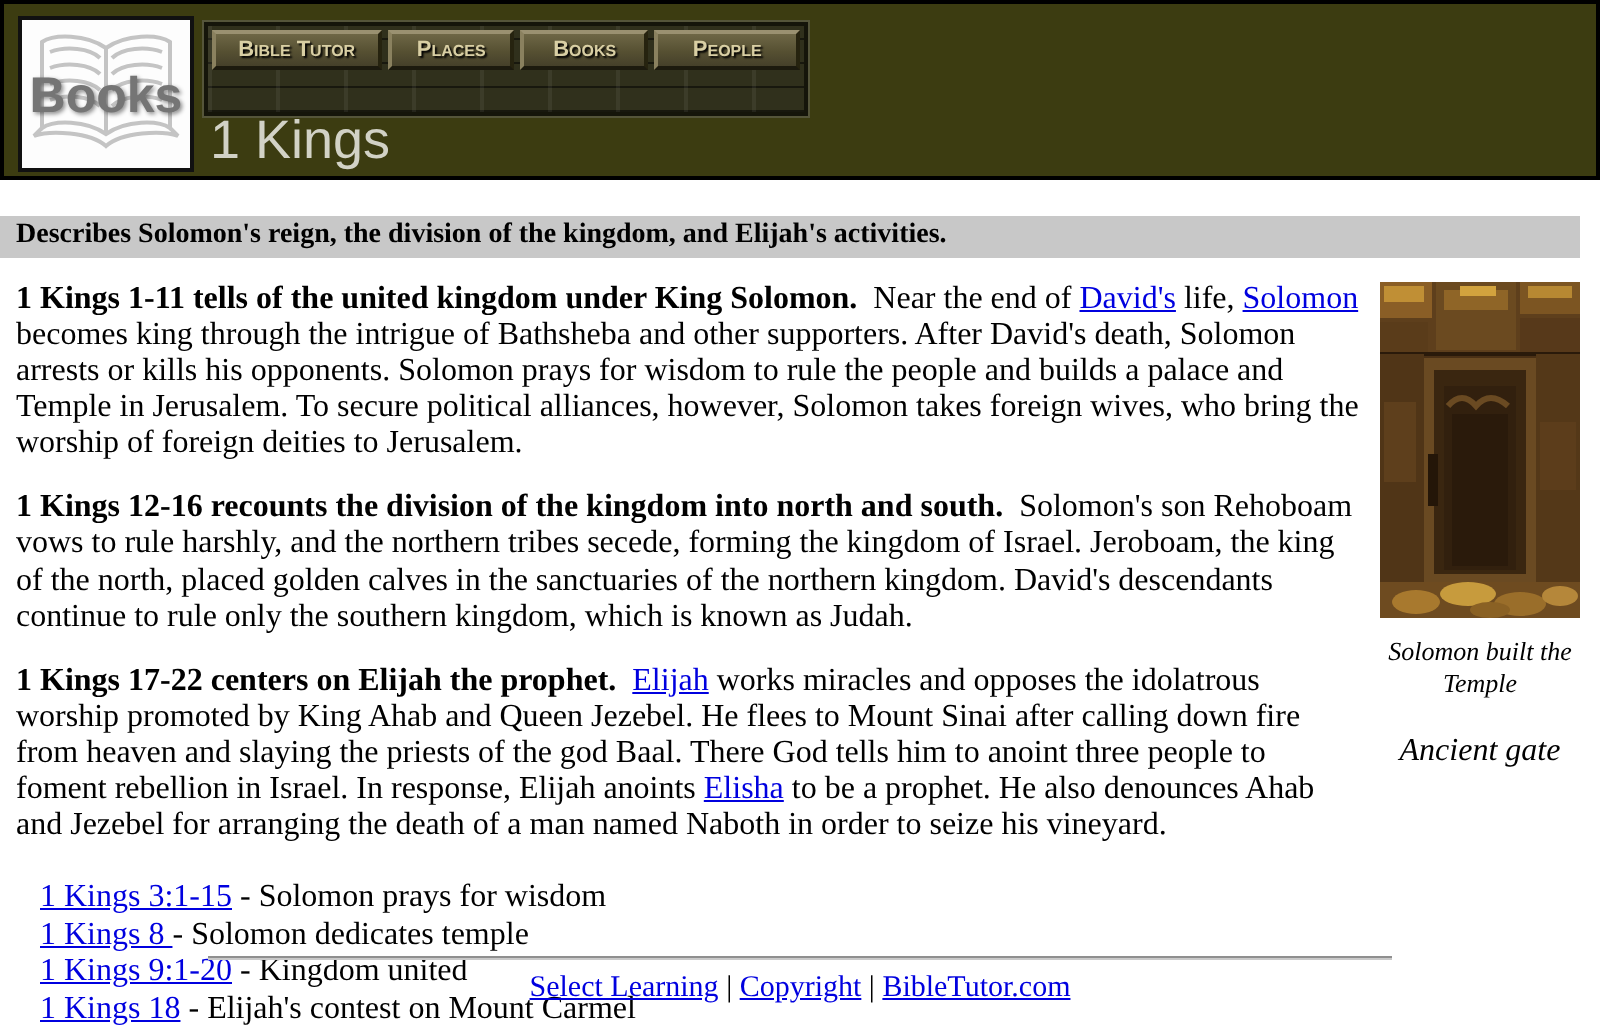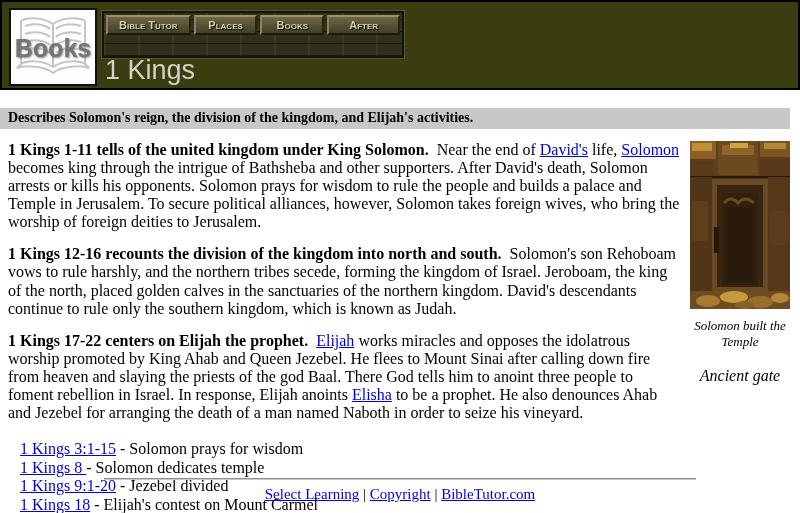--- a/index.html
+++ b/index.html
@@ -80,42 +80,42 @@
       </svg>
     </span>
     <div class="logo-text">Books</div>
   </div>
 
   <div class="nav-panel">
     <div class="nav-row">
       <div class="nav-btn w-lg">Bible Tutor</div>
       <div class="nav-btn">Places</div>
       <div class="nav-btn">Books</div>
-      <div class="nav-btn w-md">After</div>
+      <div class="nav-btn w-md">People</div>
     </div>
   </div>
 
   <div class="page-title">1 Kings</div>
 </div>
 
 <div class="summary-bar">Describes Solomon's reign, the division of the kingdom, and Elijah's activities.</div>
 
 <div class="content">
   <div class="text-col">
 
     <p><b>1 Kings 1-11 tells of the united kingdom under King Solomon.</b><span>&nbsp; Near the end of </span><a>David's</a><span> life, </span><a>Solomon</a><span> becomes king through the intrigue of Bathsheba and other supporters.  After David's death, Solomon arrests or kills his opponents.  Solomon prays for wisdom to rule the people and builds a palace and Temple in Jerusalem.  To secure political alliances, however, Solomon takes foreign wives, who bring the worship of foreign deities to Jerusalem.</span></p>
 
     <p><b>1 Kings 12-16 recounts the division of the kingdom into north and south.</b><span>&nbsp; Solomon's son Rehoboam vows to rule harshly, and the northern tribes secede, forming the kingdom of Israel.   Jeroboam, the king of the north, placed golden calves in the sanctuaries of the northern kingdom. David's descendants continue to rule only the southern kingdom, which is known as Judah.</span></p>
 
     <p><b>1 Kings 17-22 centers on Elijah the prophet.</b><span>&nbsp; </span><a>Elijah</a><span> works miracles and opposes the idolatrous worship promoted by King Ahab and Queen Jezebel.  He flees to Mount Sinai after calling down fire from heaven and slaying the priests of the god Baal.  There God tells him to anoint three people to foment rebellion in Israel.  In response, Elijah anoints </span><a>Elisha</a><span> to be a prophet.  He also denounces Ahab and Jezebel for arranging the death of a man named Naboth in order to seize his vineyard.</span></p>
 
     <div class="scripture-list">
       <div class="scripture-row"><a>1 Kings 3:1-15</a><span> - Solomon prays for wisdom</span></div>
       <div class="scripture-row"><a>1 Kings 8 </a><span>- Solomon dedicates temple</span></div>
-      <div class="scripture-row"><a>1 Kings 9:1-20</a><span> - Jezebel divided</span></div>
+      <div class="scripture-row"><a>1 Kings 9:1-20</a><span> - Kingdom united</span></div>
       <div class="scripture-row"><a>1 Kings 18</a><span> - Elijah's contest on Mount Carmel</span></div>
     </div>
   </div>
 
   <div class="right-col">
     <span>
       <svg class="gate-img" viewBox="0 0 100 168">
         <rect x="0" y="0" width="100" height="168" fill="#4a3015"></rect>
 
         <rect x="0" y="0" width="100" height="36" fill="#5e3f1c"></rect>

